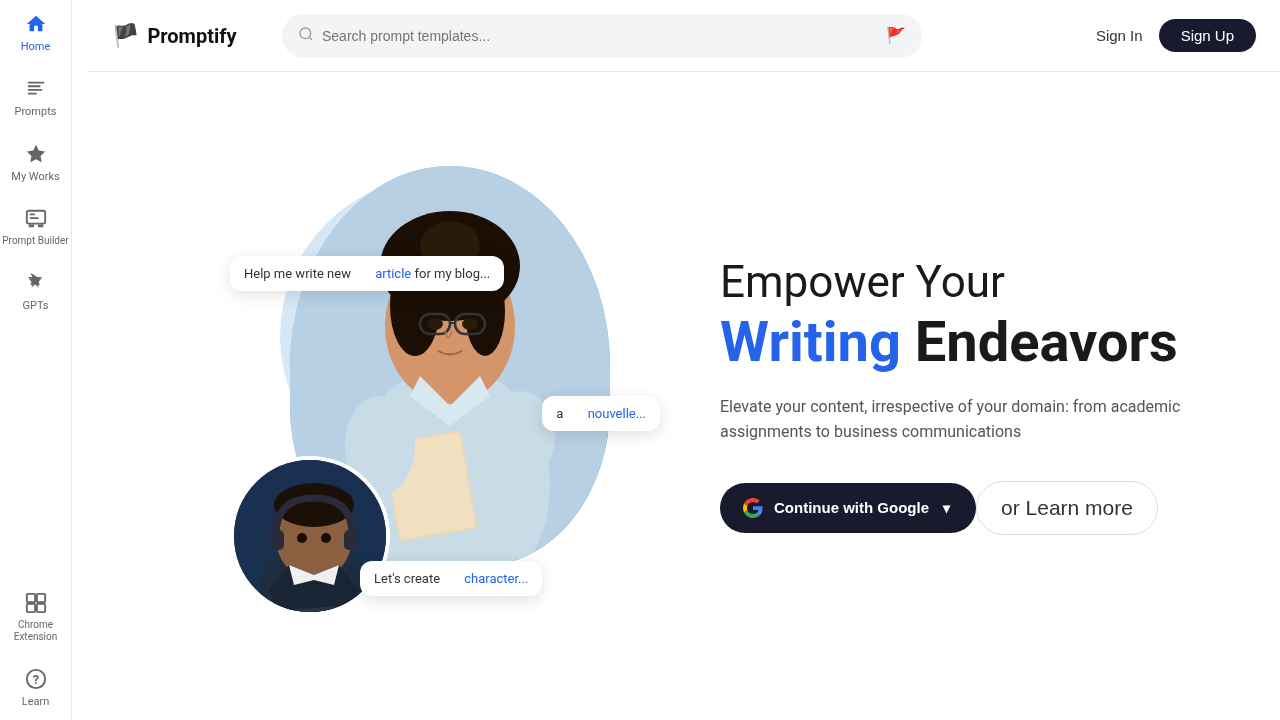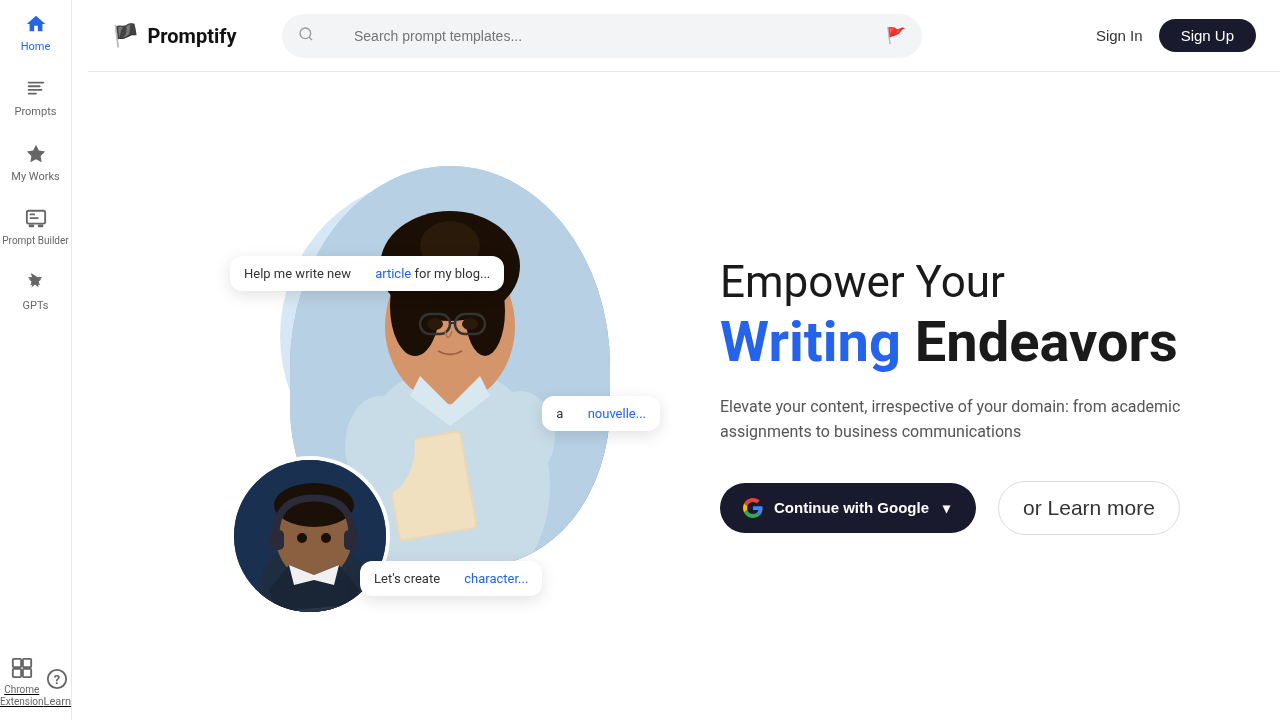--- a/index.html
+++ b/index.html
@@ -41,23 +41,22 @@
       justify-content: center;
       font-size: 20px;
       color: #555;
     }
     .sidebar-item.active .sidebar-icon { color: #2563eb; }
     .sidebar-label { font-size: 11px; text-align: center; color: inherit; }
     .sidebar-bottom {
       margin-top: auto;
       width: 100%;
       display: flex;
-      flex-direction: row;
-      align-items: flex-end;
-      text-decoration: underline;
+      flex-direction: column;
+      align-items: center;
     }
 
     
     .topbar {
       position: absolute;
       top: 0;
       left: 88px;
       right: 0;
       height: 72px;
       background: #fff;
@@ -94,21 +93,20 @@
       max-width: 640px;
     }
     .search-icon { color: #999; font-size: 16px; }
     .search-input {
       flex: 1;
       border: none;
       background: transparent;
       outline: none;
       font-size: 14px;
       color: #333;
-      margin-left: 32px;
     }
     .search-flag { color: #ff6b35; font-size: 16px; cursor: pointer; }
     .topbar-right {
       margin-left: auto;
       display: flex;
       align-items: center;
       gap: 16px;
     }
     .btn-signin {
       background: none;
@@ -234,21 +232,21 @@
     .hero-desc {
       font-size: 16px;
       color: #555;
       line-height: 1.6;
       max-width: 500px;
       margin-bottom: 36px;
     }
     .hero-actions {
       display: flex;
       align-items: center;
-      gap: 22px;
+      gap: 0;
     }
     .btn-google {
       display: flex;
       align-items: center;
       gap: 10px;
       background: #1a1a2e;
       color: #fff;
       border: none;
       border-radius: 28px;
       padding: 14px 22px;

